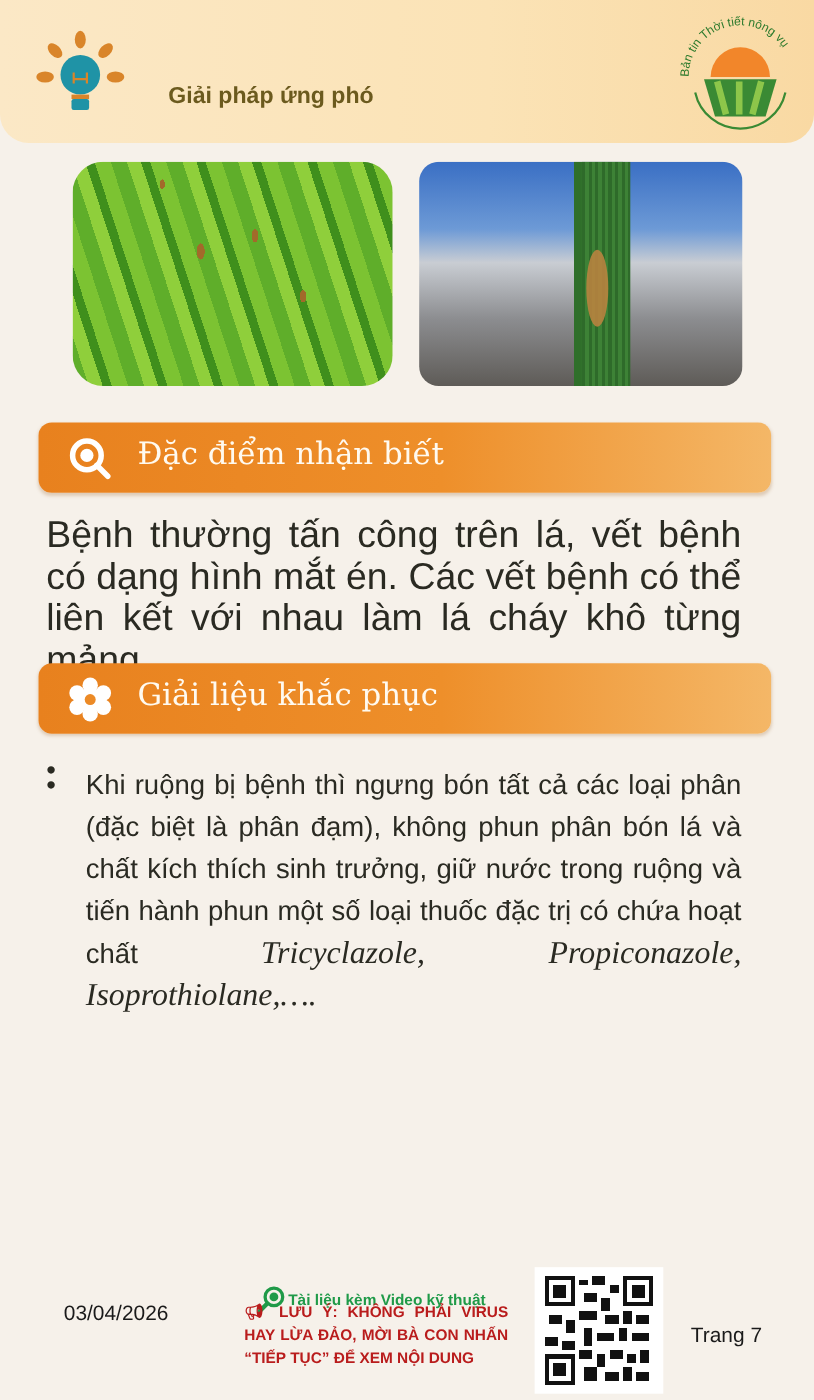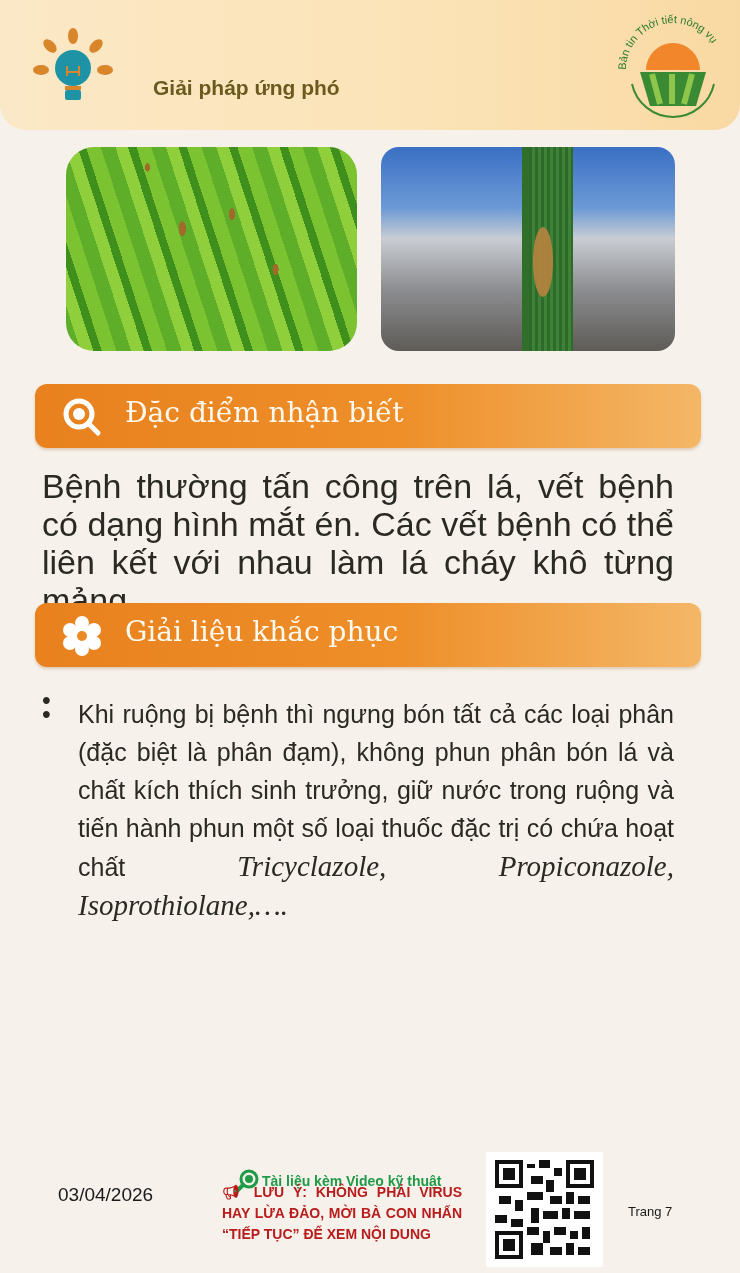--- a/index.html
+++ b/index.html
@@ -66,21 +66,21 @@
     .bar2 { top: 603px; }
     .para {
       position: absolute; left: 42px; top: 467px; width: 632px;
       font-size: 34px; line-height: 38px; text-align: justify; color: #2a2a22;
     }
     .bullets { position: absolute; left: 42px; top: 681px; width: 632px; list-style: none; }
     .bullets li { position: relative; padding-left: 36px; font-size: 25px; line-height: 38px; text-align: justify; margin-bottom: 14px; }
     .bullets li .dot { position: absolute; left: 0; top: 0; }
     .bullets .ital { font-family: "Liberation Serif", serif; font-style: italic; font-size: 29px; }
     .footer-date { position: absolute; left: 58px; top: 1184px; font-size: 19px; color: #1a1a1a; }
-    .footer-page { position: absolute; left: 628px; top: 1204px; font-size: 13px; color: #1a1a1a; }
+    .footer-page { position: absolute; left: 628px; top: 1204px; font-size: 19px; color: #1a1a1a; }
     .video-link {
       position: absolute; left: 234px; top: 1152px; font-size: 14px; font-weight: bold; color: #1f9a48;
       display: flex; align-items: center; gap: 2px; margin-top: 17px;
     }
     .notice {
       position: absolute; left: 222px; top: 1182px; width: 240px;
       font-size: 14px; font-weight: bold; color: #b91c1c; line-height: 21px; text-align: justify;
     }
     .qr { position: absolute; left: 486px; top: 1152px; width: 117px; height: 115px; background: #fff; padding: 8px; }
   </style>

